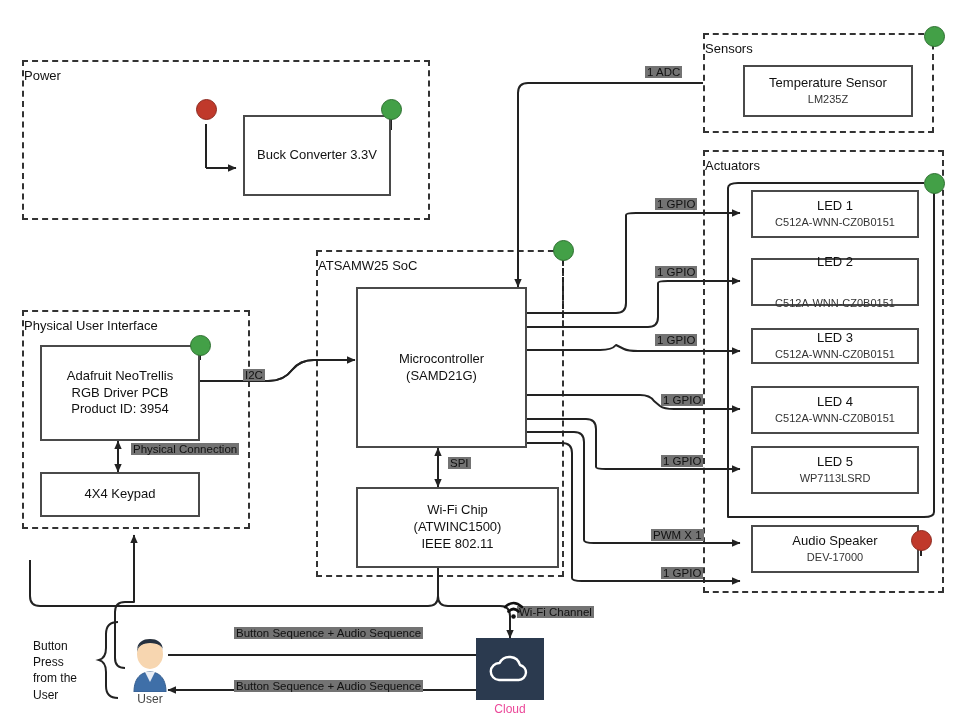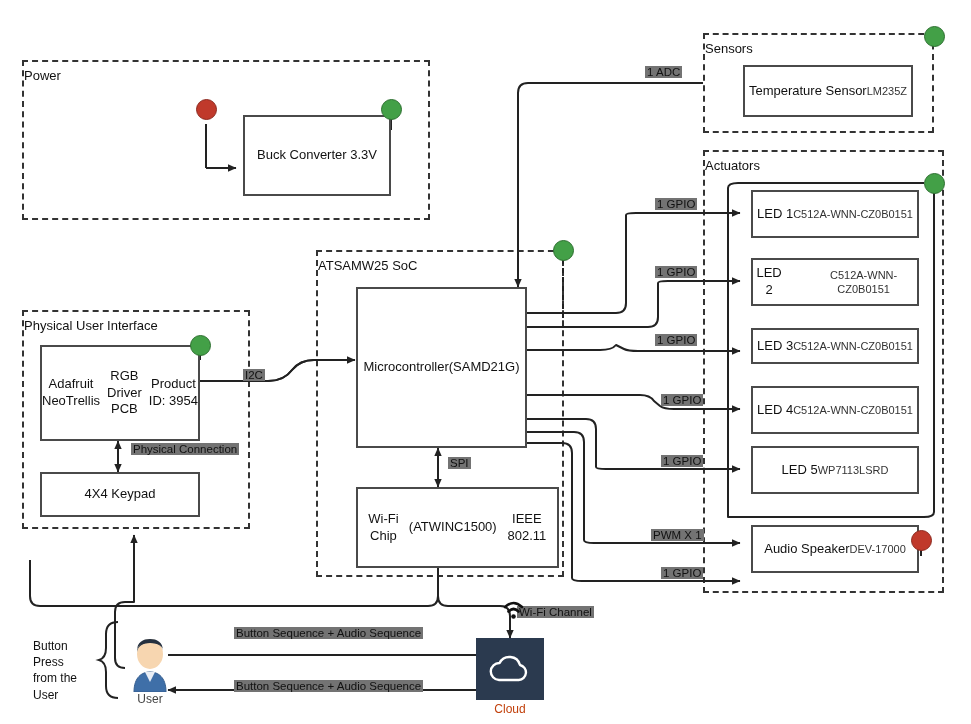--- a/index.html
+++ b/index.html
@@ -5,32 +5,32 @@
   html,body{margin:0;padding:0;background:#ffffff;}
   body{font-family:"Liberation Sans","DejaVu Sans",sans-serif;color:#1a1a1a;}
   #canvas{position:relative;width:971px;height:724px;overflow:hidden;background:#fff;}
 
   svg.wires{position:absolute;left:0;top:0;width:971px;height:724px;overflow:visible;pointer-events:none;}
 
   .group{position:absolute;border:2px dashed #333;background:transparent;box-sizing:border-box;}
   .group-title{position:absolute;top:6px;left:0;width:100%;font-size:13px;color:#111;}
 
   .box{position:absolute;border:2px solid #4a4a4a;background:#fff;box-sizing:border-box;
-       display:flex;flex-direction:row;align-items:center;justify-content:center;text-align:center;}
+       display:flex;flex-direction:column;align-items:center;justify-content:center;text-align:center;}
   .box .l1{font-size:13px;line-height:1.3;color:#111;}
   .box .l2{font-size:11px;line-height:1.3;color:#333;}
 
   .dot{position:absolute;width:21px;height:21px;border-radius:50%;box-sizing:border-box;}
   .dot.green{background:#43a047;border:1.5px solid #2e7031;}
   .dot.red{background:#c0392b;border:1.5px solid #8d2a20;}
 
   .wlabel{position:absolute;font-size:11.5px;color:#111;white-space:nowrap;background:#737373;padding:0 2px;}
 
   .cloudbox{position:absolute;background:#2b3a4f;display:flex;align-items:center;justify-content:center;}
-  .nodelabel{position:absolute;font-size:12px;color:#c2410c;text-align:center;white-space:nowrap;}
+  .nodelabel{position:absolute;font-size:12px;color:#ec4899;text-align:center;white-space:nowrap;}
   .userlabel{position:absolute;font-size:12px;color:#444;text-align:center;white-space:nowrap;}
   .bracelabel{position:absolute;font-size:12px;color:#111;line-height:1.35;text-align:left;}
   .avatar{position:absolute;}
   .wifi-icon{position:absolute;}
 </style>
 </head>
 <body>
 
 <div id="canvas">
 

